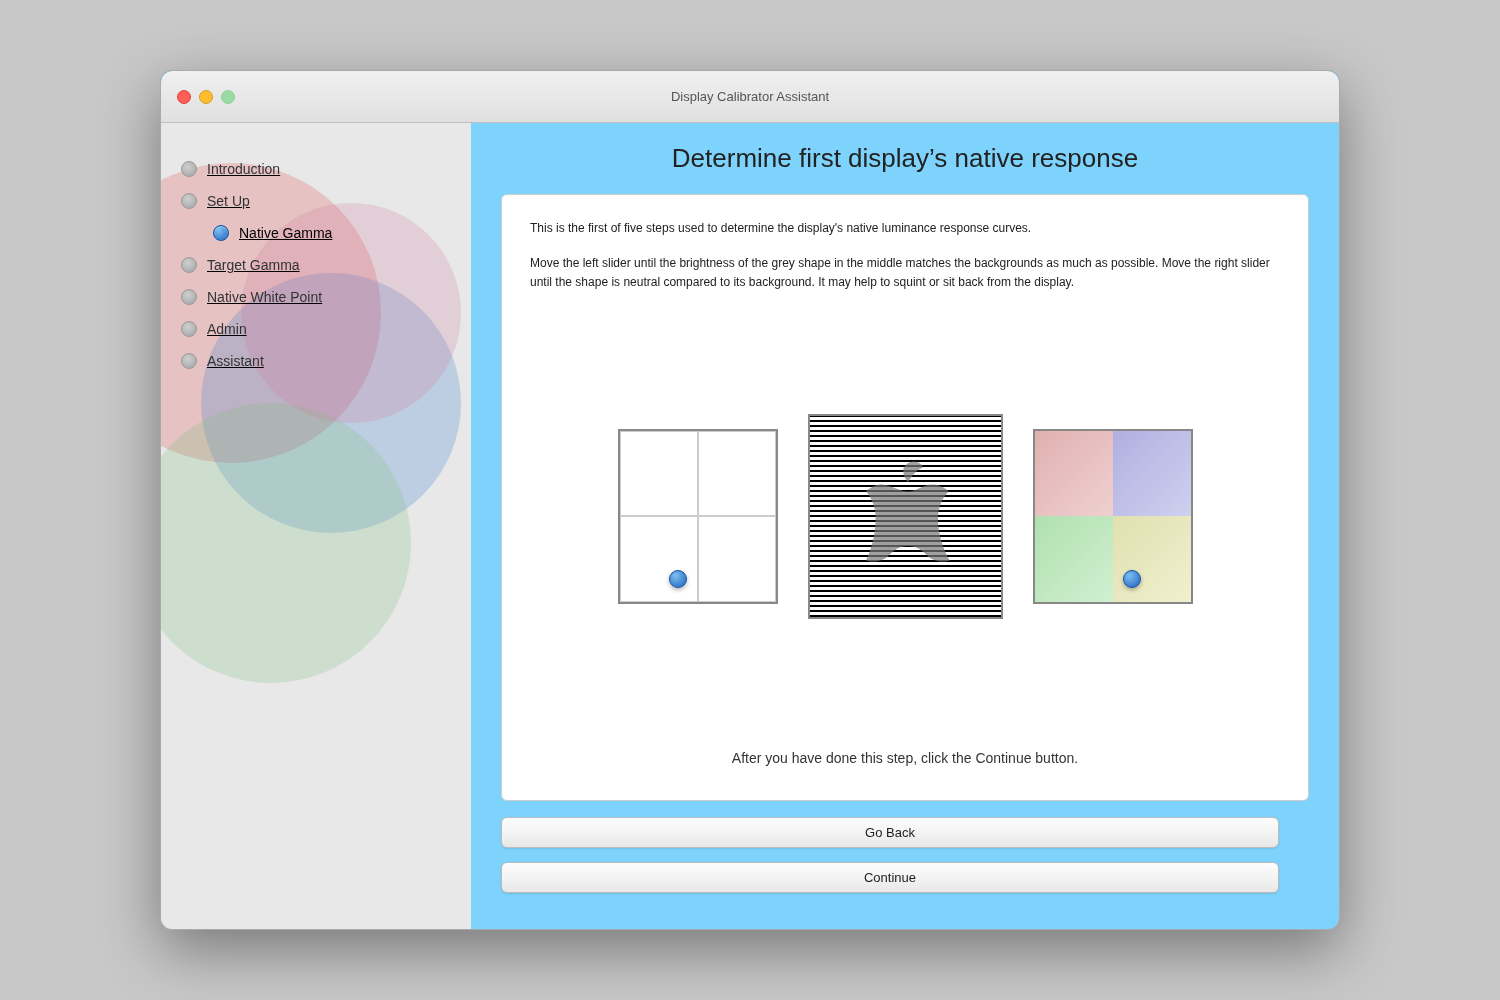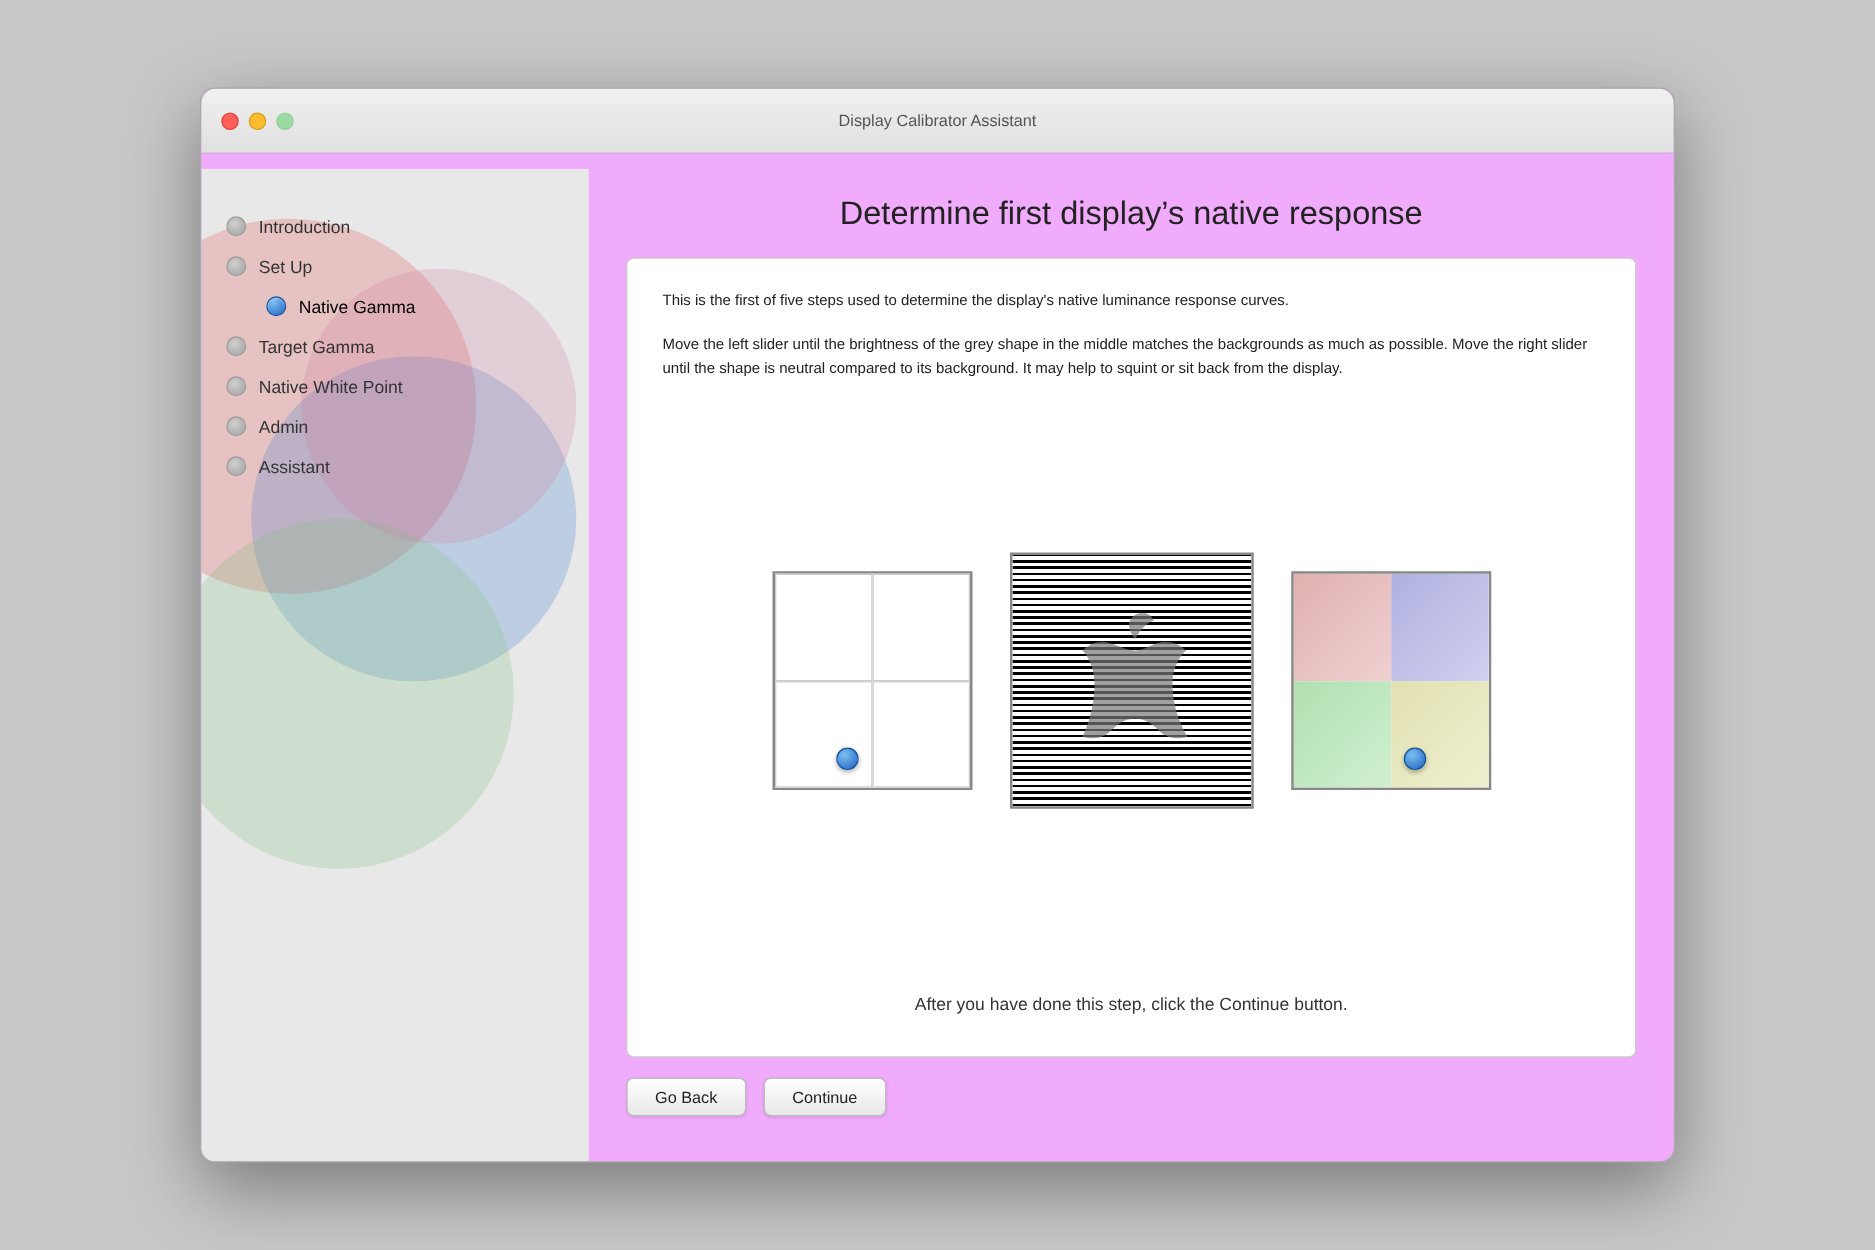--- a/index.html
+++ b/index.html
@@ -10,28 +10,27 @@
       align-items: center;
       justify-content: center;
       width: 1500px;
       height: 1000px;
       font-family: -apple-system, 'Helvetica Neue', Arial, sans-serif;
     }
 
     .window {
       width: 1180px;
       height: 860px;
-      background: #f0abfc;
+      background: #7dd3fc;
       border-radius: 12px;
       box-shadow: 0 20px 60px rgba(0,0,0,0.4);
       display: flex;
       flex-direction: column;
       overflow: hidden;
       border: 1px solid #aaa;
-      gap: 12px;
     }
 
     .titlebar {
       height: 52px;
       background: linear-gradient(to bottom, #f0f0f0, #e0e0e0);
       border-bottom: 1px solid #c0c0c0;
       display: flex;
       align-items: center;
       position: relative;
       flex-shrink: 0;
@@ -70,20 +69,21 @@
       overflow: hidden;
     }
 
     .sidebar {
       width: 310px;
       background: #e8e8e8;
       position: relative;
       overflow: hidden;
       flex-shrink: 0;
       padding-top: 20px;
+      text-decoration: underline;
     }
 
     .sidebar-circles {
       position: absolute;
       top: 0; left: 0; right: 0; bottom: 0;
       pointer-events: none;
     }
 
     .circle {
       position: absolute;
@@ -277,23 +277,25 @@
 
     .footer-text {
       text-align: center;
       font-size: 14px;
       color: #333;
       padding: 10px 0;
     }
 
     .button-bar {
       display: flex;
+      justify-content: flex-end;
       gap: 14px;
       padding: 16px 30px 16px 0;
       flex-shrink: 0;
+      flex-direction: column;
     }
 
     .btn {
       padding: 7px 22px;
       font-size: 13px;
       border-radius: 6px;
       border: 1px solid #bbb;
       background: linear-gradient(to bottom, #fefefe, #e8e8e8);
       color: #222;
       cursor: pointer;

